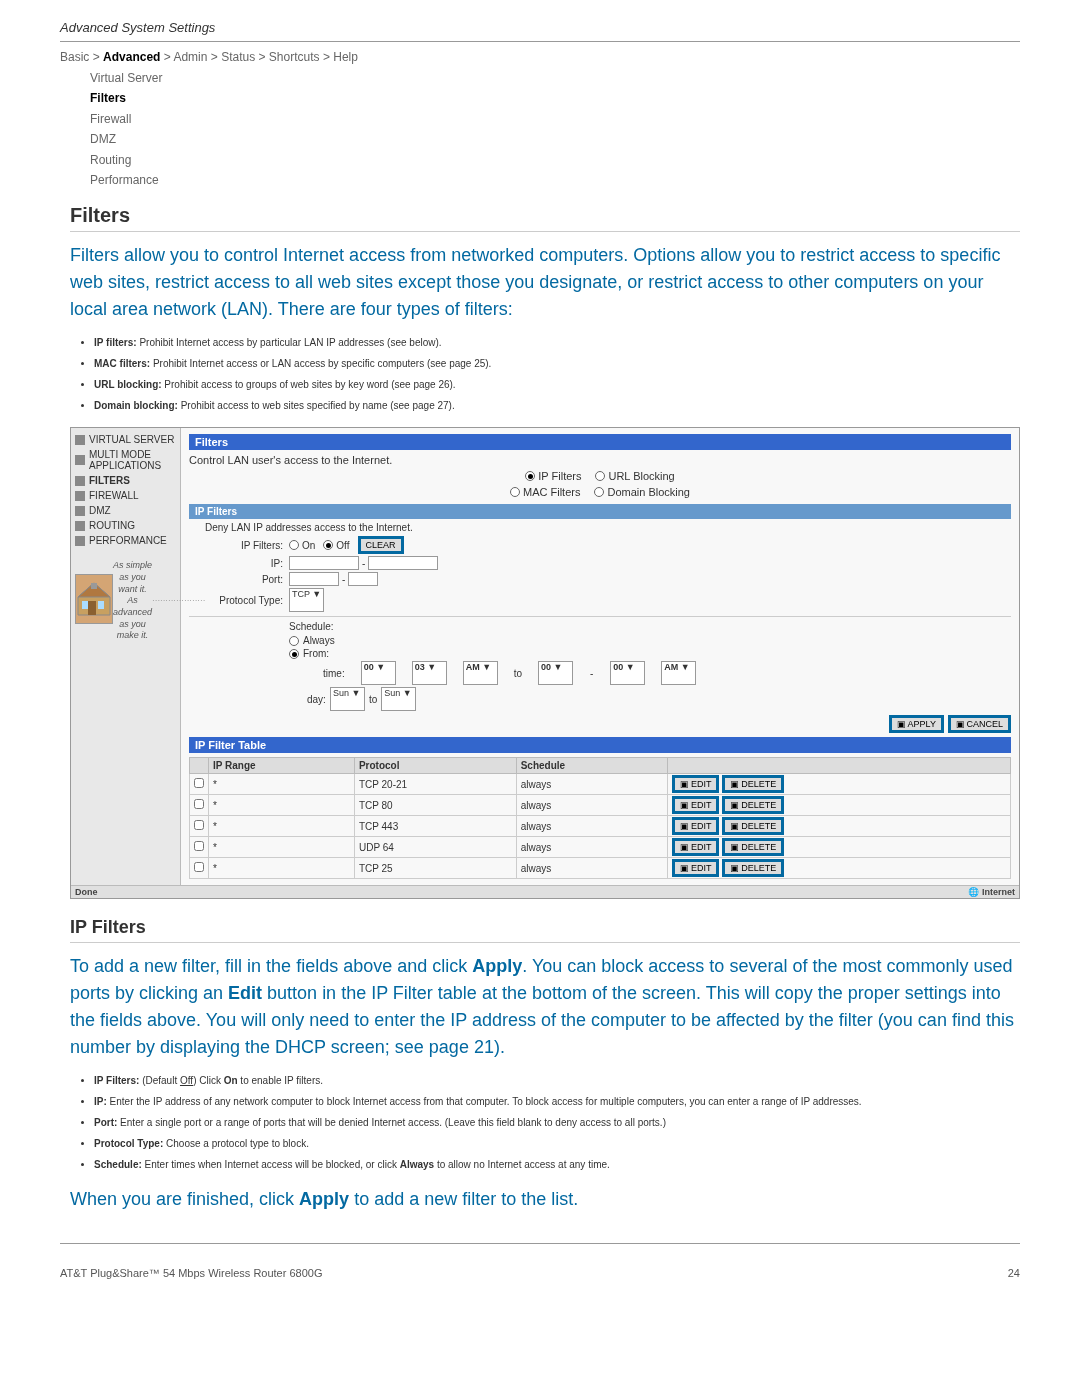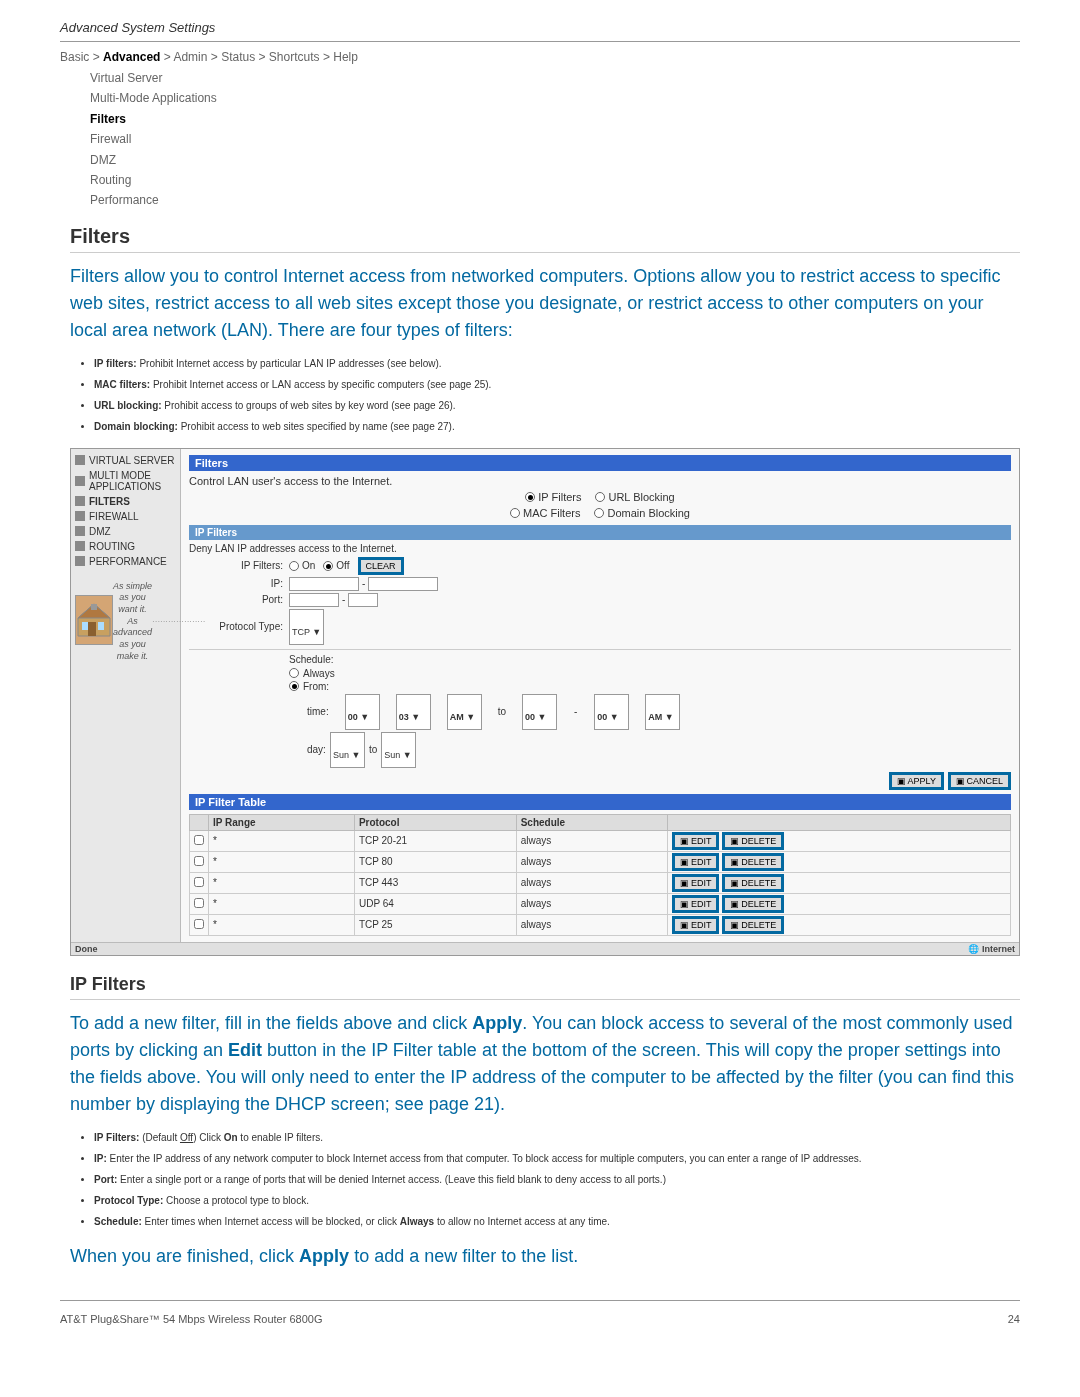--- a/index.html
+++ b/index.html
@@ -208,25 +208,25 @@
       background: #fff;
       display: inline-block;
     }
     .router-input-small {
       width: 30px;
       font-weight: bold;
     }
 
     .router-select {
       border: 1px solid #999;
-      height: 30px;
+      height: 24px;
       font-size: 9px;
       background: #fff;
       display: inline-block;
-      padding: 17px 2px;
+      padding: 0 2px;
       min-width: 35px;
     }
 
     .router-schedule-section {
       padding-left: 100px;
       font-size: 10px;
       margin: 3px 0;
     }
     .router-schedule-row {
       display: flex;
@@ -316,21 +316,21 @@
       color: #333;
       margin-top: 18px;
       margin-bottom: 10px;
       border-bottom: 1px solid #ccc;
       padding-bottom: 4px;
     }
 
     .footer-bar {
       border-top: 1px solid #999;
       margin-top: 30px;
-      padding-top: 12px;
+      padding-top: 23px;
       display: flex;
       justify-content: space-between;
       font-size: 11px;
       color: #555;
     }
   </style>
 </head>
 <body>
 
 <div class="page-header">
@@ -346,21 +346,20 @@
   <span> &gt; </span>
   <span>Status</span>
   <span> &gt; </span>
   <span>Shortcuts</span>
   <span> &gt; </span>
   <span>Help</span>
 </div>
 
 <div class="sidebar-nav">
   <span class="nav-item">Virtual Server</span>
-  <span class="nav-item">Multi-Mode Applications</span>
   <span class="nav-item bold"><b>Filters</b></span>
   <span class="nav-item">Firewall</span>
   <span class="nav-item">DMZ</span>
   <span class="nav-item">Routing</span>
   <span class="nav-item">Performance</span>
 </div>
 
 <div class="main-content">
 
   <div class="section-title">Filters</div>
@@ -458,21 +457,21 @@
             </div>
             <div class="router-radio-item">
               <div class="router-radio"></div>
               <span>Domain Blocking</span>
             </div>
           </div>
         </div>
 
         <div class="router-sub-title">IP Filters</div>
 
-        <div style="font-size:10px;margin-bottom:3px;">Deny LAN IP addresses access to the Internet.</div>
+        <div style="font-size:10px;margin-bottom:3px;margin-left:16px;">Deny LAN IP addresses access to the Internet.</div>
 
         <div class="router-form-row">
           <span class="router-form-label">IP Filters:</span>
           <div class="router-radio-item" style="margin-right:8px;">
             <div class="router-radio"></div>
             <span>On</span>
           </div>
           <div class="router-radio-item" style="margin-right:8px;">
             <div class="router-radio selected"></div>
             <span>Off</span>
@@ -504,21 +503,21 @@
         <div style="font-size:10px;margin-left:100px;margin-bottom:2px;">Schedule:</div>
         <div class="router-schedule-section">
           <div class="router-schedule-row">
             <div class="router-radio"></div>
             <span>Always</span>
           </div>
           <div class="router-schedule-row">
             <div class="router-radio selected"></div>
             <span>From:</span>
           </div>
-          <div class="router-schedule-row" style="margin-left:18px;flex-wrap:wrap;gap:16px;">
+          <div class="router-schedule-row" style="margin-left:34px;flex-wrap:wrap;gap:16px;">
             <span>time:</span>
             <div class="router-select router-input-small">00 ▼</div>
             <div class="router-select router-input-small">03 ▼</div>
             <div class="router-select router-input-small">AM ▼</div>
             <span> to </span>
             <div class="router-select router-input-small">00 ▼</div>
             <span style="margin:0 1px;">-</span>
             <div class="router-select router-input-small">00 ▼</div>
             <div class="router-select router-input-small">AM ▼</div>
           </div>

